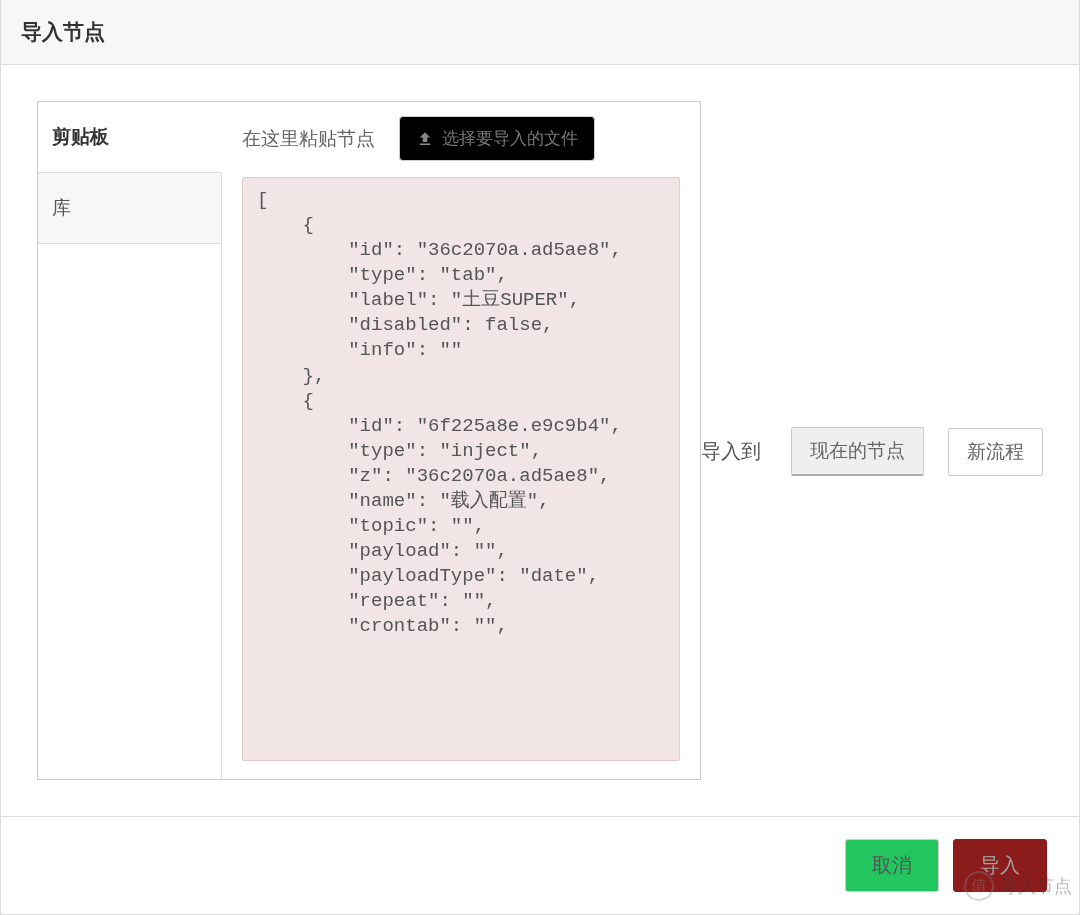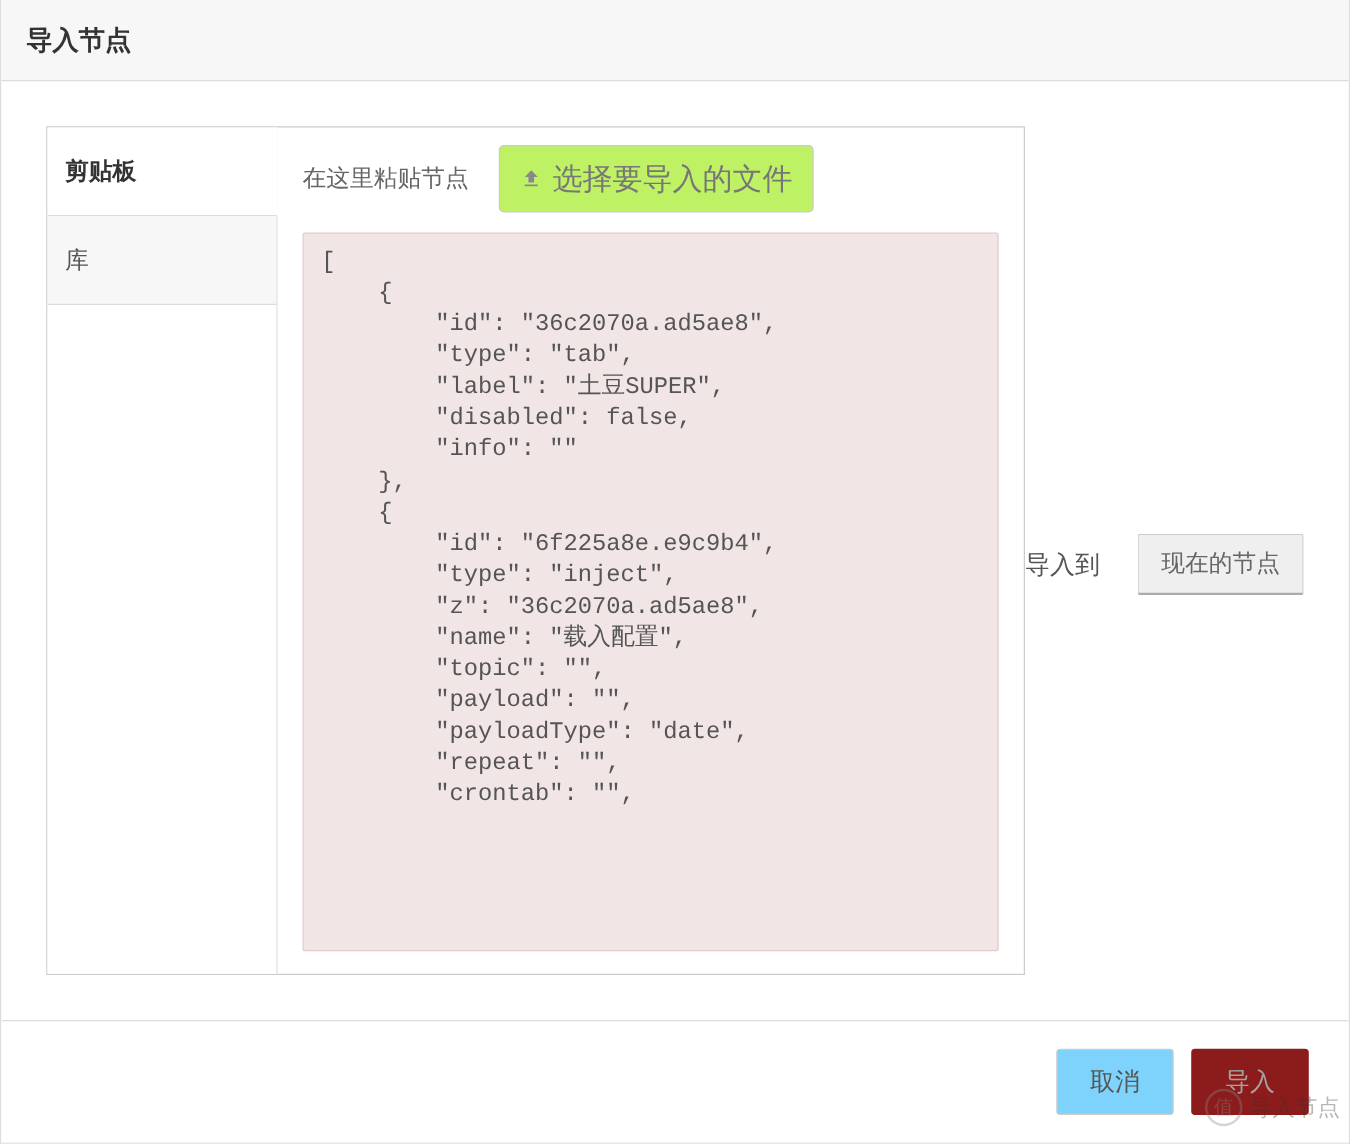--- a/index.html
+++ b/index.html
@@ -83,23 +83,23 @@
       font-size: 19px;
       color: #666;
     }
     .file-btn {
       display: inline-flex;
       align-items: center;
       gap: 8px;
       border: 1px solid #ccc;
       border-radius: 4px;
       padding: 10px 16px;
-      font-size: 24px;
+      font-size: 17px;
       color: #777;
-      background: #bef264;
+      background: #000000;
       cursor: pointer;
     }
     .upload-icon {
       width: 18px;
       height: 18px;
       fill: #888;
     }
     .textarea-wrap {
       flex: 1;
       min-height: 0;
@@ -153,21 +153,21 @@
       gap: 14px;
       background: #fff;
     }
     .btn {
       font-size: 20px;
       padding: 12px 26px;
       border-radius: 3px;
       cursor: pointer;
     }
     .btn-cancel {
-      background: #7dd3fc;
+      background: #22c55e;
       border: 1px solid #ccc;
       color: #555;
     }
     .btn-primary {
       background: #8c1b1b;
       border: 1px solid #8c1b1b;
       color: #a3a3a3;
     }
     .watermark {
       position: absolute;
@@ -238,20 +238,21 @@
         "payloadType": "date",
         "repeat": "",
         "crontab": "",</textarea>
         </div>
       </div>
     </div>
 
     <div class="import-row">
       <span class="import-label">导入到</span>
       <button class="toggle-btn active">现在的节点</button>
+      <button class="toggle-btn">新流程</button>
     </div>
 
   </div>
 
   <div class="dialog-footer">
     <button class="btn btn-cancel">取消</button>
     <button class="btn btn-primary">导入</button>
   </div>
 </div>
 

